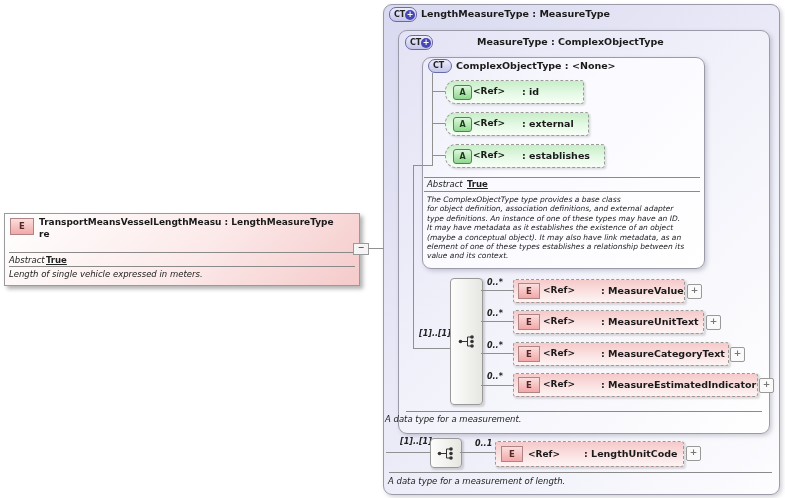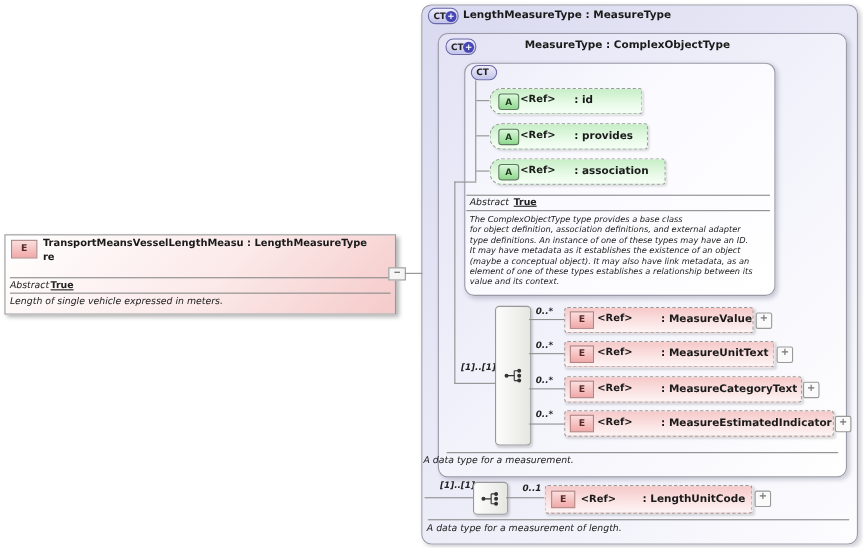--- a/index.html
+++ b/index.html
@@ -70,43 +70,44 @@
 
   <div class="ct-badge" style="left:405px;top:35px;width:26px;height:13px;">
     <span class="ct-txt">CT</span>
     <span class="ct-plus">+</span>
   </div>
   <div class="box-title" style="left:437px;top:36px;padding-left:40px;">MeasureType : ComplexObjectType</div>
 
   <div class="ct-badge" style="left:428px;top:59px;width:22px;height:12px;">
     <span class="ct-txt" style="line-height:12px;">CT</span>
   </div>
+  <div class="box-title" style="left:456px;top:60px;">ComplexObjectType : &lt;None&gt;</div>
 
   <div class="vline" style="left:432px;top:73px;height:92px;"></div>
   <div class="hline" style="left:433px;top:91px;width:12px;"></div>
   <div class="hline" style="left:433px;top:123px;width:12px;"></div>
   <div class="hline" style="left:433px;top:155px;width:12px;"></div>
   <div class="hline" style="left:413px;top:165px;width:20px;"></div>
   <div class="vline" style="left:413px;top:165px;height:184px;"></div>
   <div class="hline" style="left:413px;top:348px;width:37px;"></div>
 
   <div class="attr-box" style="left:445px;top:80px;width:137px;">
     <span class="a-badge">A</span>
     <span class="ref-label" style="left:27px;">&lt;Ref&gt;</span>
     <span class="name-label" style="left:76px;">: id</span>
   </div>
   <div class="attr-box" style="left:445px;top:112px;width:142px;">
     <span class="a-badge">A</span>
     <span class="ref-label" style="left:27px;">&lt;Ref&gt;</span>
-    <span class="name-label" style="left:76px;">: provides</span>
+    <span class="name-label" style="left:76px;">: external</span>
   </div>
   <div class="attr-box" style="left:445px;top:144px;width:158px;">
     <span class="a-badge">A</span>
     <span class="ref-label" style="left:27px;">&lt;Ref&gt;</span>
-    <span class="name-label" style="left:76px;">: association</span>
+    <span class="name-label" style="left:76px;">: establishes</span>
   </div>
 
   <div class="sep" style="left:424px;top:177px;width:276px;"></div>
   <div class="propname" style="left:427px;top:179px;">Abstract</div>
   <div class="propval" style="left:467px;top:179px;">True</div>
   <div class="sep" style="left:424px;top:191px;width:276px;"></div>
   <div class="desc">The ComplexObjectType type provides a base class
 for object definition, association definitions, and external adapter
 type definitions. An instance of one of these types may have an ID.
 It may have metadata as it establishes the existence of an object

